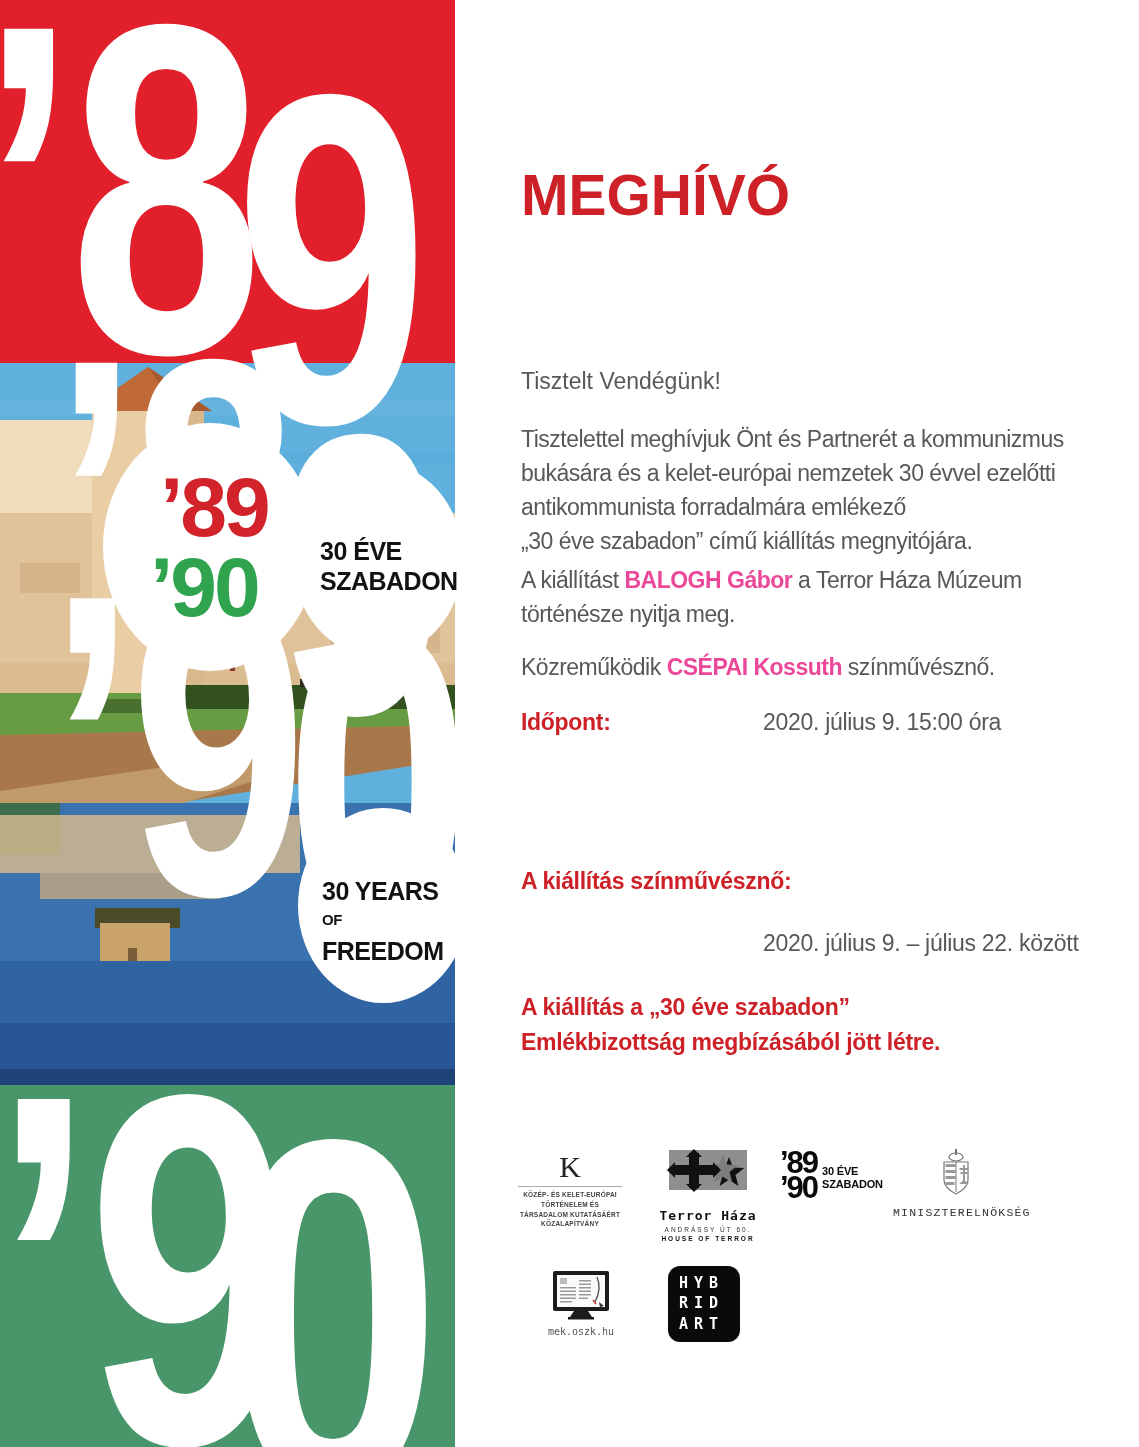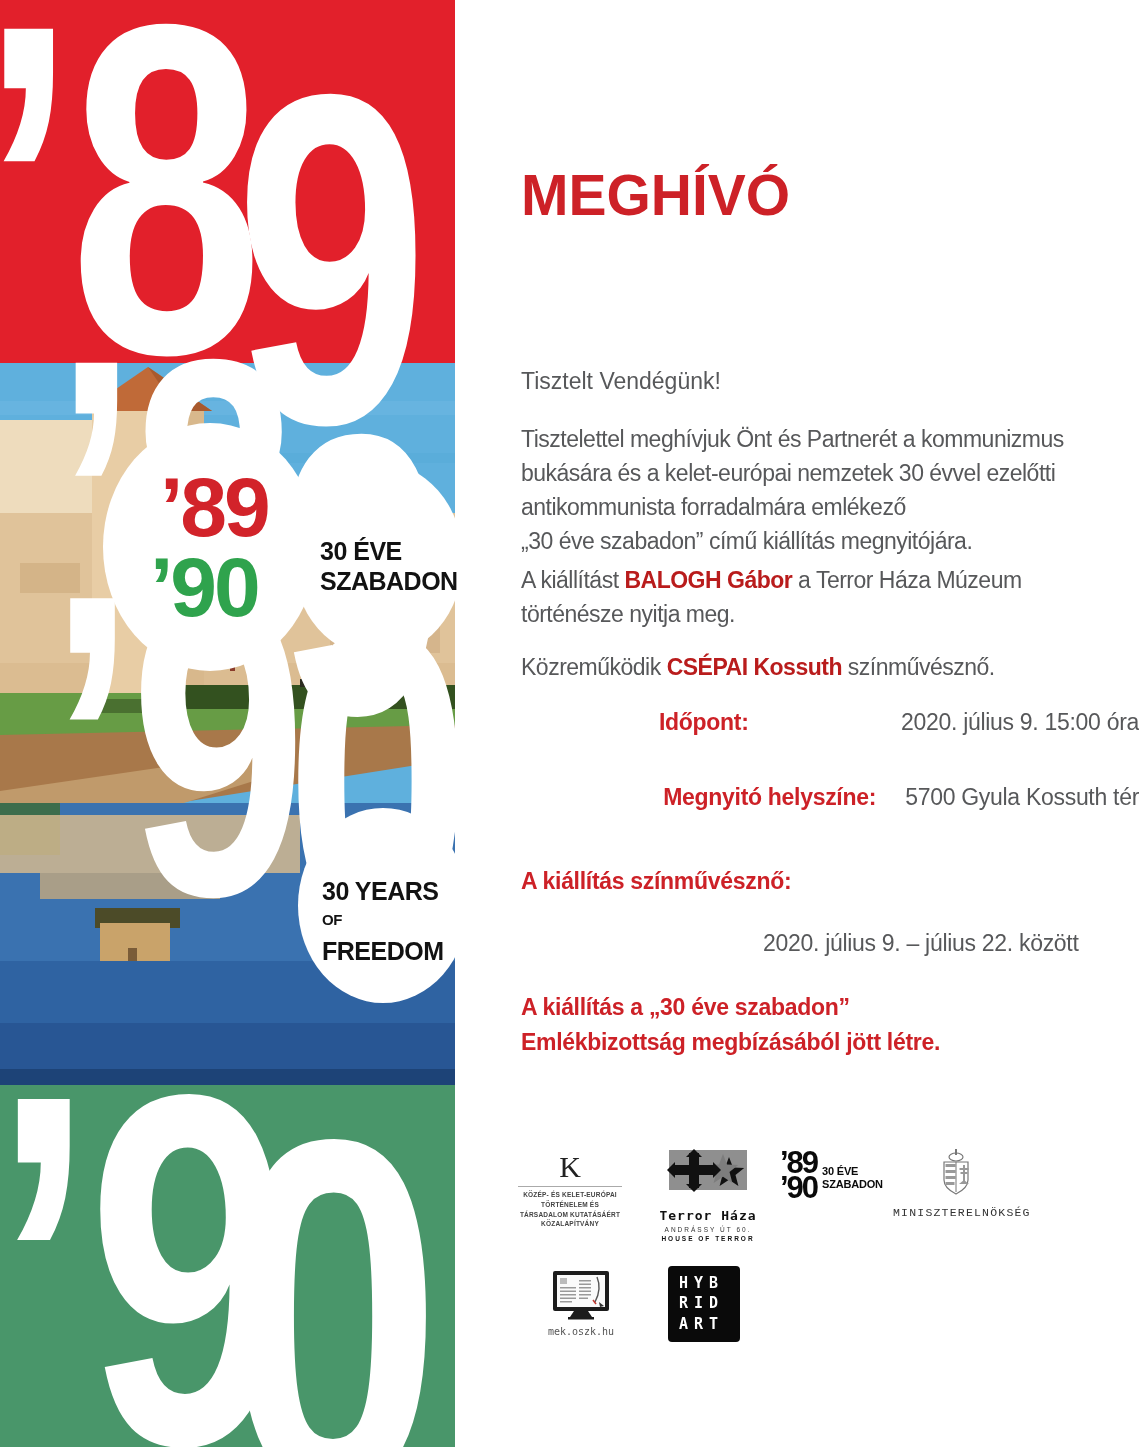--- a/index.html
+++ b/index.html
@@ -35,22 +35,22 @@
   .tagline-en .of{display:inline-block;font-size:15px;transform:translateY(-5px);margin-right:3px;}
   
   .main{position:absolute;left:521px;top:12px;width:618px;height:1447px;font-size:23px;color:#57585a;}
   .main > div{position:absolute;}
   .title{top:150px;font-size:57px;font-weight:800;color:#cd2127;letter-spacing:0;}
   .greeting{top:356px;}
   .para{line-height:34px;letter-spacing:-0.5px;white-space:pre-line;width:640px;}
   .intro{top:410px;}
   .opening{top:551px;}
   .contributor{top:638px;}
-  .accent{color:#b91c1c;font-weight:bold;}
-  .row{display:flex;width:618px;justify-content:flex-end;}
+  .accent{color:#ec4899;font-weight:bold;}
+  .row{display:flex;width:618px;}
   .row-1{top:697px;}
   .row-2{top:772px;}
   .row .label{width:242px;flex:none;color:#cd2127;font-weight:bold;letter-spacing:-0.3px;}
   .row .value{letter-spacing:-0.3px;}
   .viewing-label{top:856px;color:#cd2127;font-weight:bold;letter-spacing:-0.3px;}
   .viewing-value{top:918px;left:242px;letter-spacing:-0.3px;}
   .closing{top:978px;color:#cd2127;font-weight:bold;line-height:35px;letter-spacing:-0.3px;
            white-space:pre-line;width:640px;}
   
   .logo{position:absolute;text-align:center;color:#333;}
@@ -65,21 +65,21 @@
   .th-sub{font-size:6.5px;font-weight:bold;letter-spacing:2px;color:#111;margin-top:2px;}
   .logo-8990{left:780px;top:1150px;display:flex;text-align:left;}
   .f-years{font-weight:800;font-size:31px;line-height:.82;letter-spacing:-2px;color:#0a0a0a;}
   .f-tag{font-size:11px;font-weight:800;line-height:1.15;margin:15px 0 0 5px;
          white-space:pre-line;color:#0a0a0a;letter-spacing:-0.2px;}
   .logo-me{left:893px;top:1148px;width:125px;}
   .me-text{font-family:Liberation Mono, monospace;font-size:11.5px;letter-spacing:1.2px;
            color:#333;margin-top:6px;}
   .logo-mek{left:538px;top:1270px;width:86px;}
   .mek-text{font-family:"DejaVu Sans Mono",monospace;font-size:10px;color:#555;margin-top:2px;}
-  .logo-hybrid{left:668px;top:1266px;width:72px;height:76px;background:#0a0a0a;border-radius:4px;
+  .logo-hybrid{left:668px;top:1266px;width:72px;height:76px;background:#0a0a0a;border-radius:12px;
                color:#fff;font-family:"DejaVu Sans Mono",monospace;font-weight:bold;font-size:15px;
                line-height:1.35;letter-spacing:6px;padding:7px 0 0 11px;box-sizing:border-box;
                white-space:pre-line;text-align:left;}
 </style>
 </head>
 <body>
 
 <div class="page">
 
   <div class="left-panel">
@@ -173,24 +173,20 @@
 „30 éve szabadon” című kiállítás megnyitójára.</div>
 
     <div class="opening para"><span>A kiállítást </span><span class="accent">BALOGH Gábor</span><span> a Terror Háza Múzeum
 történésze nyitja meg.</span></div>
 
     <div class="contributor para"><span>Közreműködik </span><span class="accent">CSÉPAI Kossuth</span><span> színművésznő.</span></div>
 
     <div class="row row-1">
       <div class="label">Időpont:</div>
       <div class="value">2020. július 9. 15:00 óra</div>
-    </div>
-    <div class="row row-2">
-      <div class="label">Megnyitó helyszíne:</div>
-      <div class="value">5700 Gyula Kossuth tér</div>
     </div>
 
     <div class="viewing-label">A kiállítás színművésznő:</div>
     <div class="viewing-value">2020. július 9. – július 22. között</div>
 
     <div class="closing">A kiállítás a „30 éve szabadon”
 Emlékbizottság megbízásából jött létre.</div>
   </div>
 
   <div class="logo logo-k">

